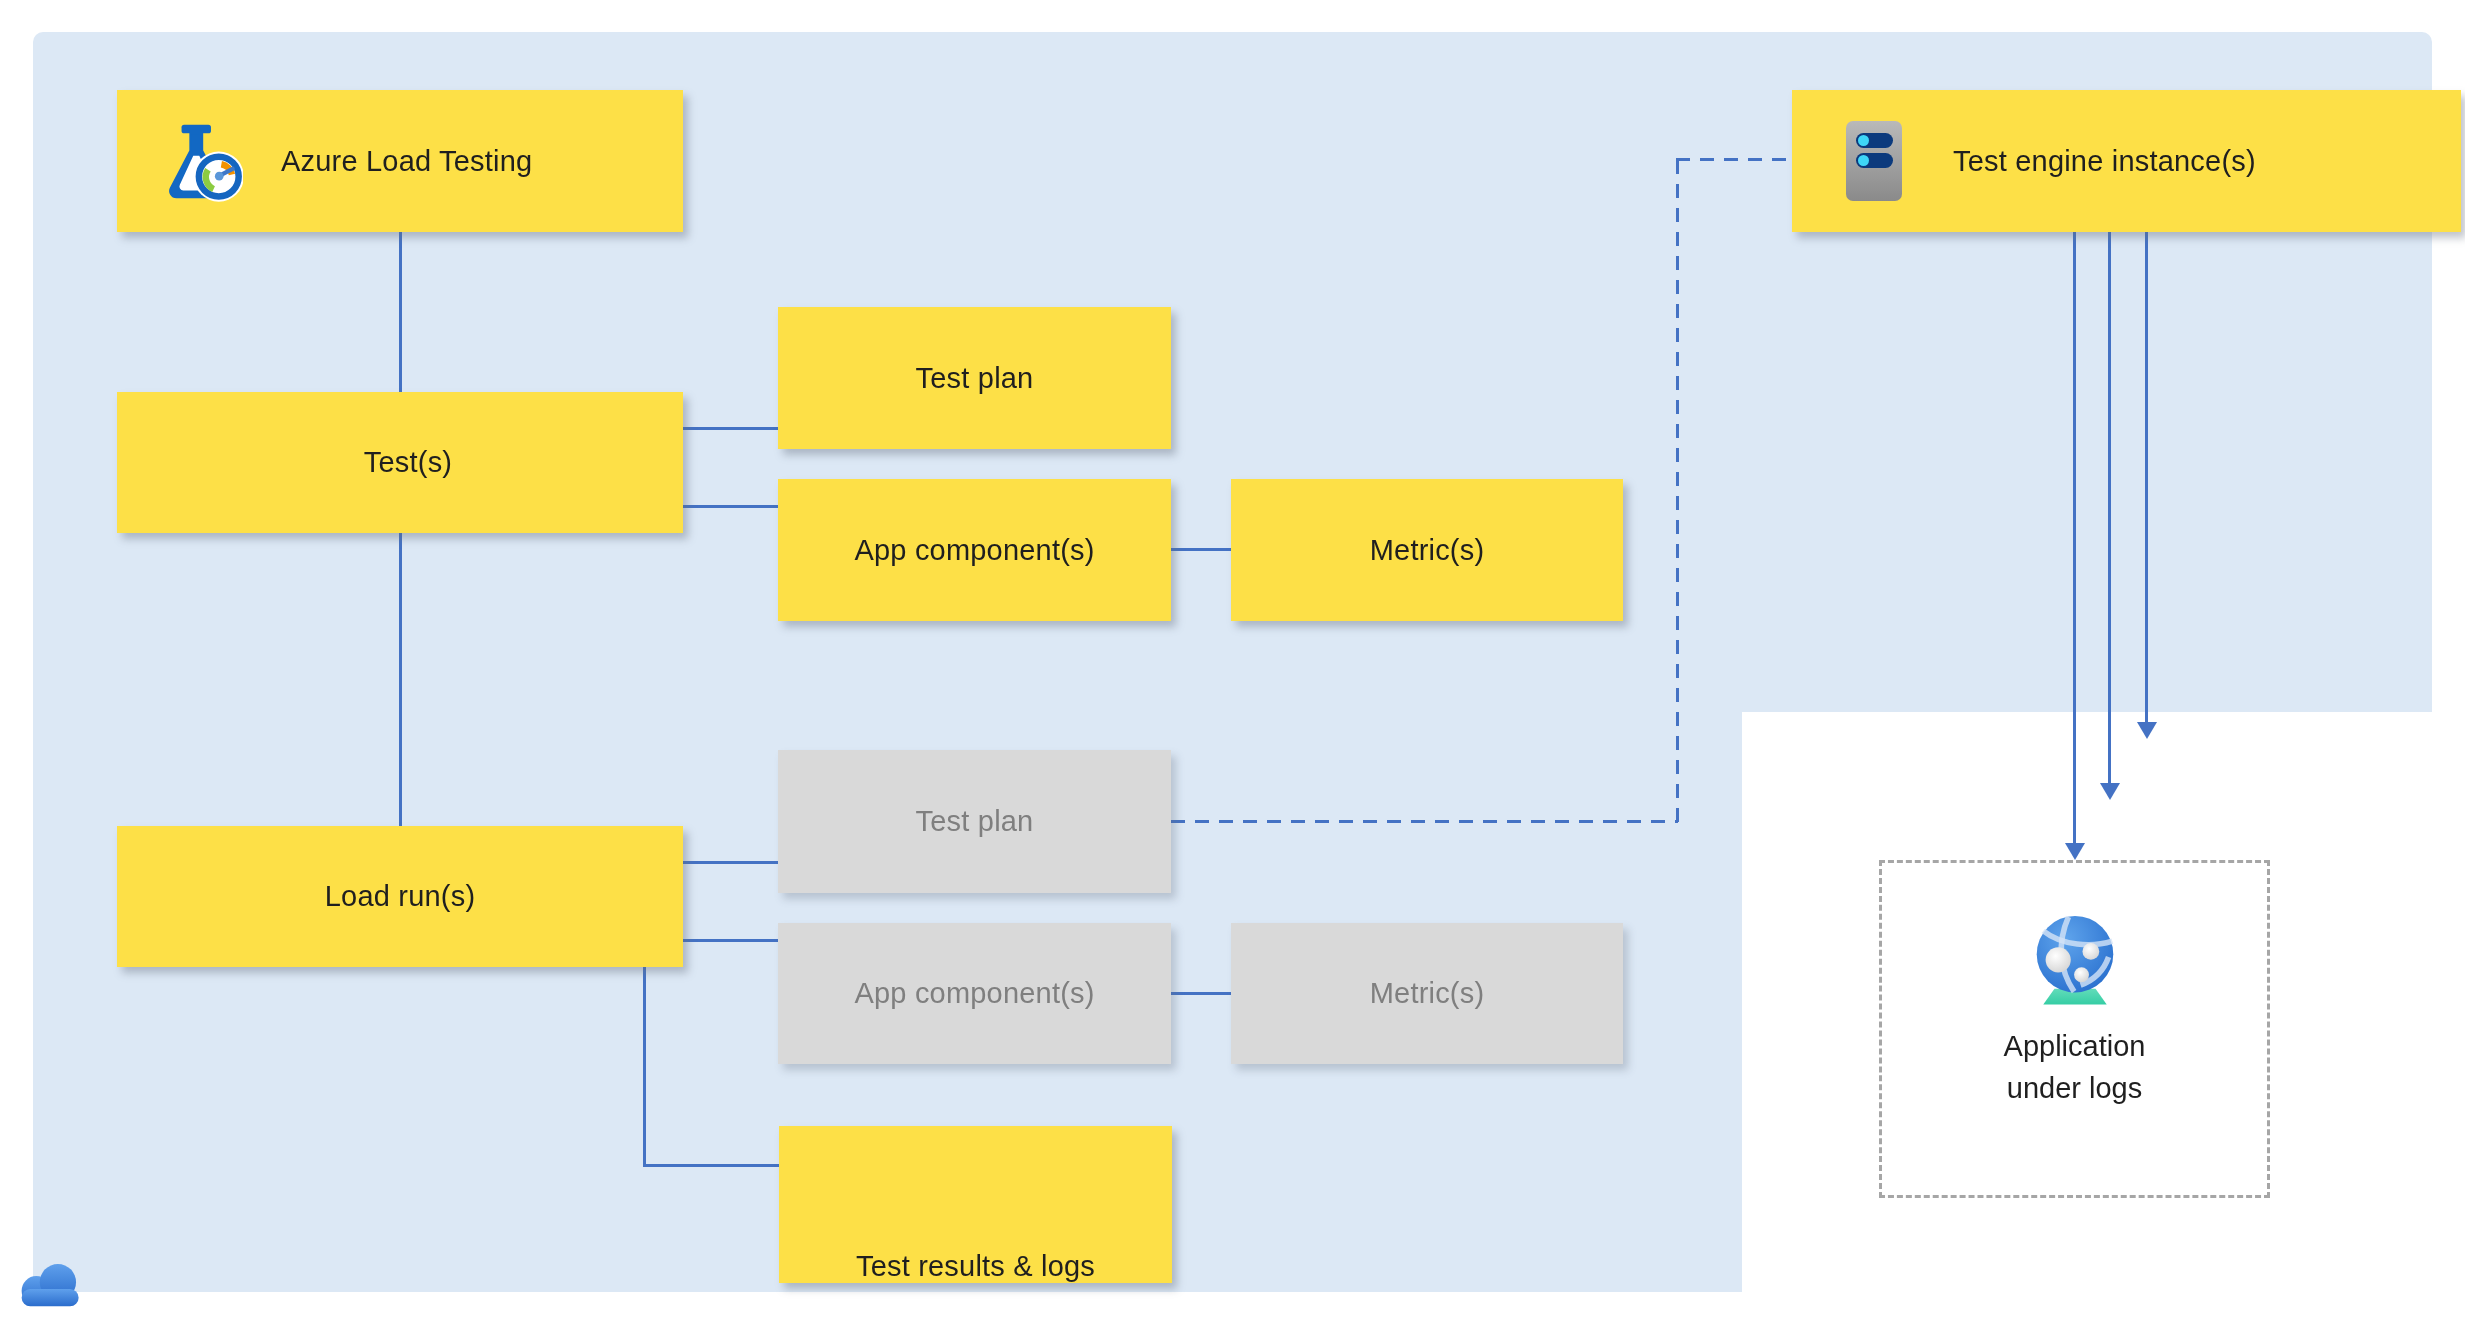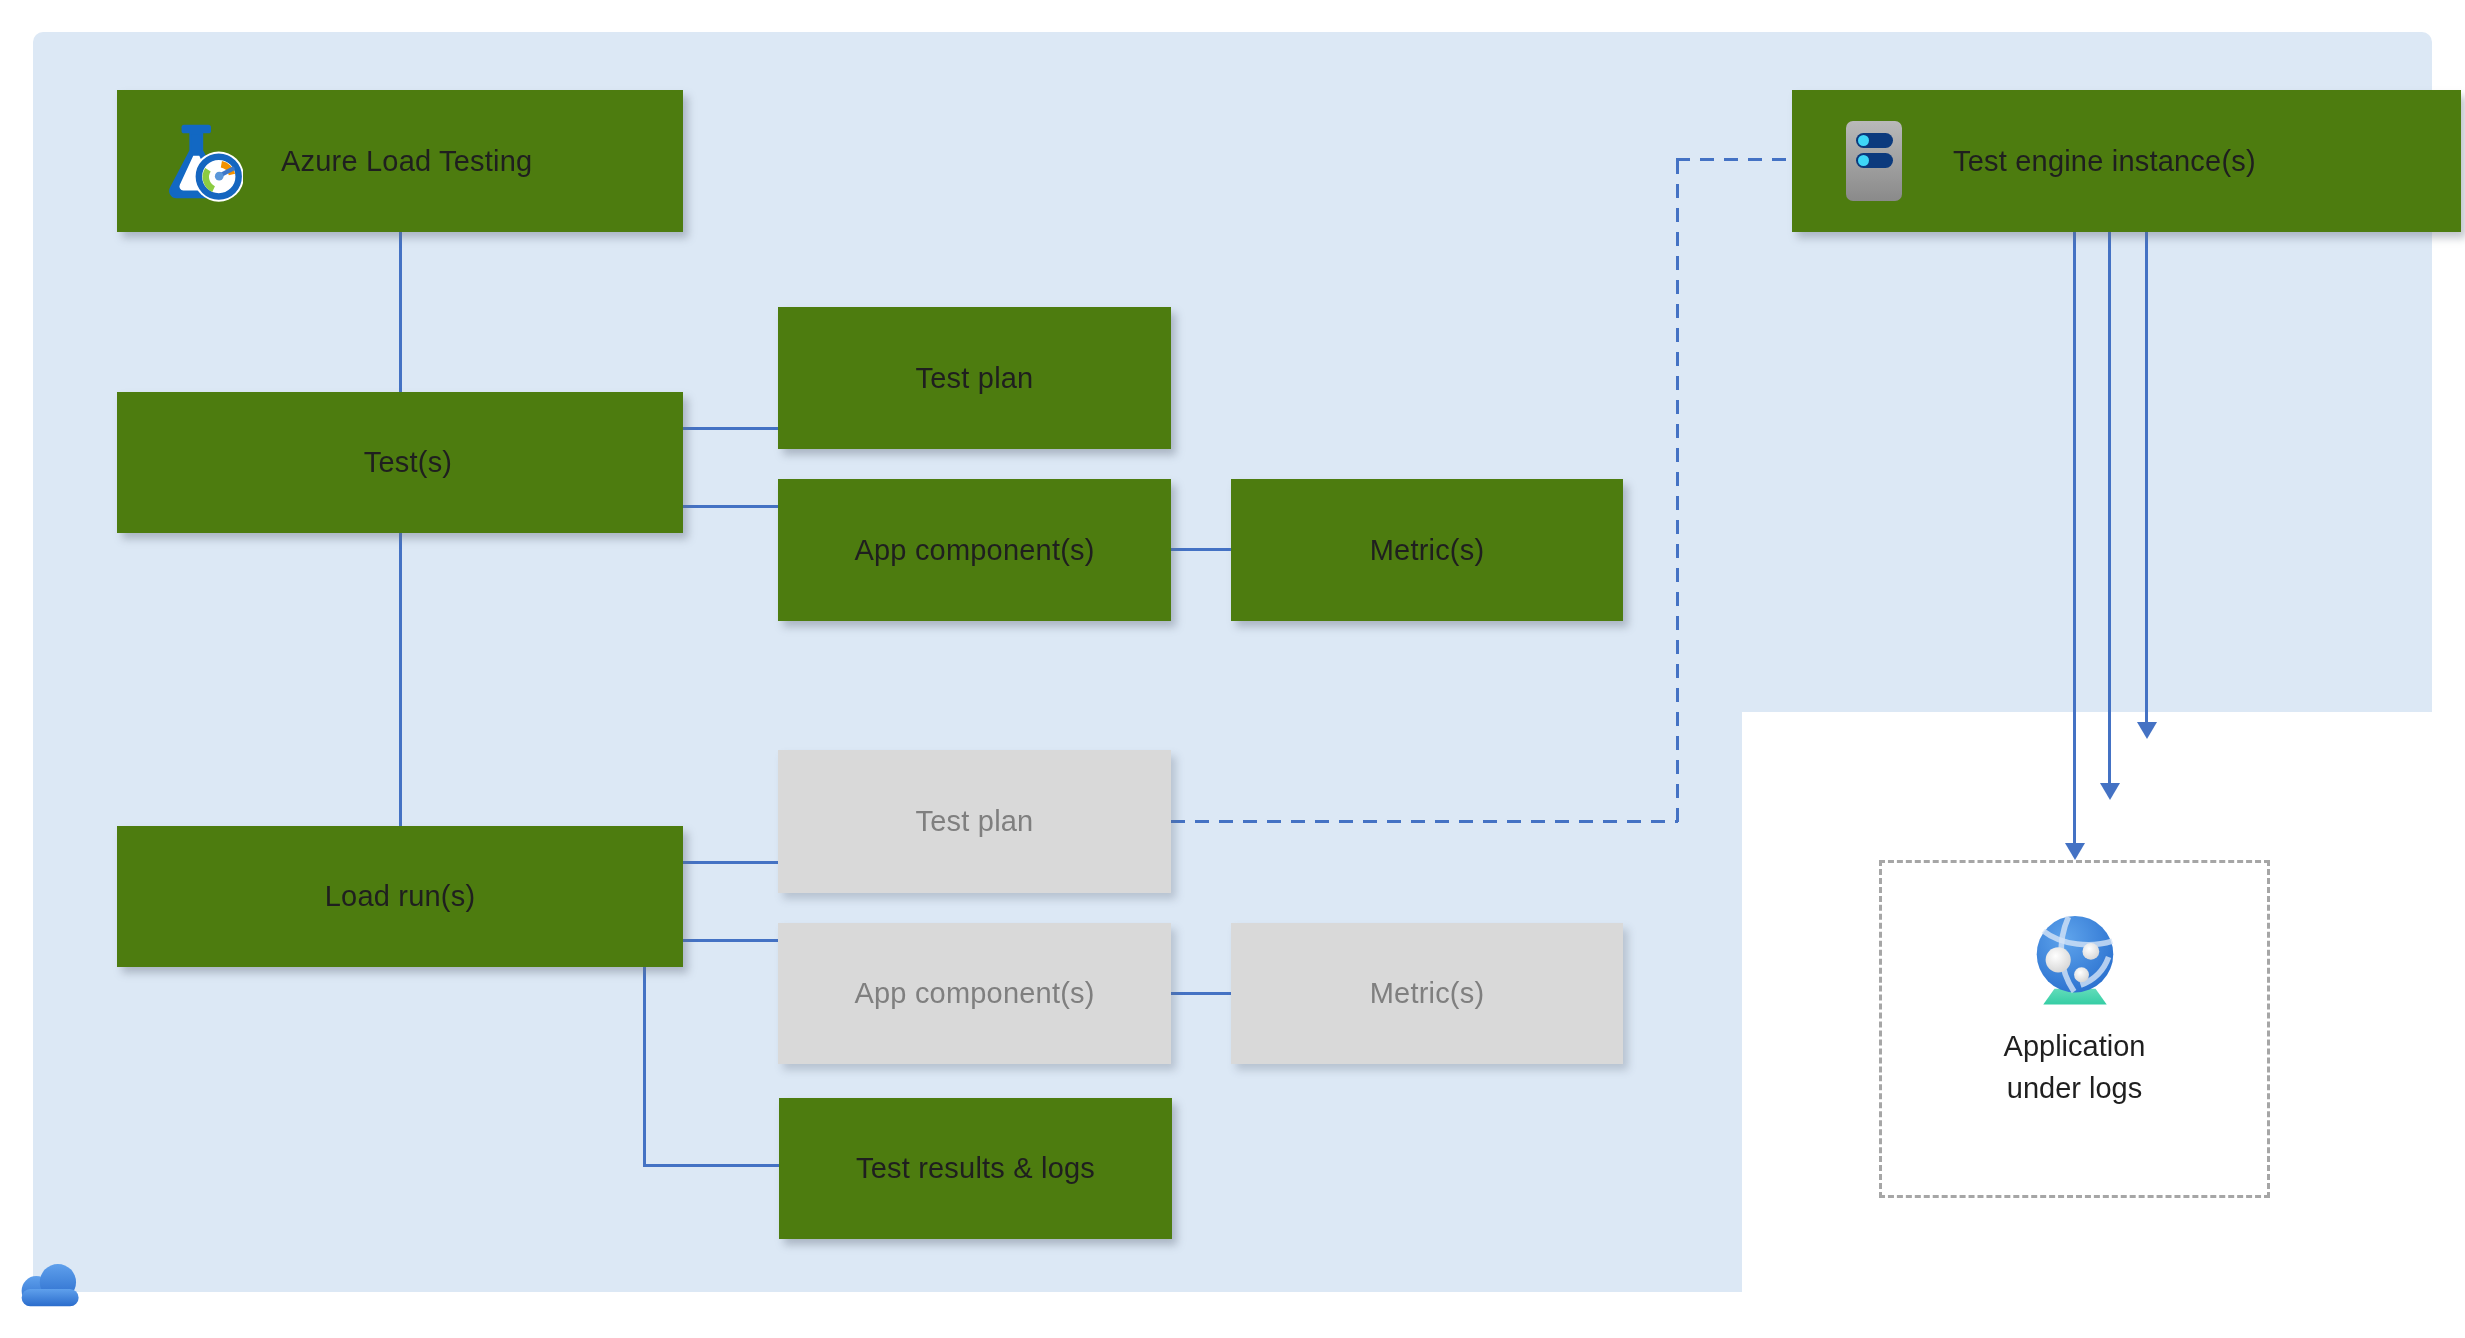--- a/index.html
+++ b/index.html
@@ -15,39 +15,39 @@
     position:absolute;left:33px;top:32px;width:2399px;height:1260px;
     background:#dce8f5;border-radius:10px;
   }
   #bg-cutout{
     position:absolute;left:1742px;top:712px;width:723px;height:626px;
     background:#ffffff;
   }
   
   .node{
     position:absolute;
-    background:#4d7c0f;
+    background:#fde047;
     box-shadow:5px 6px 8px rgba(100,110,125,0.40);
     display:flex;align-items:center;justify-content:center;
     font-size:29px;color:#1f1f1f;letter-spacing:0.2px;
     box-sizing:border-box;
   }
   .node.muted{background:#d9d9d9;color:#7f7f7f;box-shadow:5px 6px 8px rgba(100,110,125,0.30);}
   .node.icon-node{justify-content:flex-start;}
   #n-azure   {left:117px;top:90px;width:566px;height:142px;}
   #n-engine  {left:1792px;top:90px;width:669px;height:142px;}
   #n-tests   {left:117px;top:392px;width:566px;height:141px;padding-left:16px;}
   #n-plan    {left:778px;top:307px;width:393px;height:142px;}
   #n-appcomp {left:778px;top:479px;width:393px;height:142px;}
   #n-metric  {left:1231px;top:479px;width:392px;height:142px;}
   #n-runs    {left:117px;top:826px;width:566px;height:141px;}
   #n-plan2   {left:778px;top:750px;width:393px;height:143px;}
   #n-appcomp2{left:778px;top:923px;width:393px;height:141px;}
   #n-metric2 {left:1231px;top:923px;width:392px;height:141px;}
-  #n-results {left:779px;top:1098px;width:393px;height:141px;}
+  #n-results {left:779px;top:1126px;width:393px;height:157px;align-items:flex-end;}
   #n-azure .node-icon{margin-left:36px;margin-right:38px;display:flex;}
   #n-engine .node-icon{margin-left:51px;margin-right:48px;display:flex;}
   
   .hl{position:absolute;height:3px;background:#4472c4;}
   .vl{position:absolute;width:3px;background:#4472c4;}
   .hd{position:absolute;height:3px;
       background:repeating-linear-gradient(90deg,#4472c4 0 14px,transparent 14px 24px);}
   .vd{position:absolute;width:3px;
       background:repeating-linear-gradient(180deg,#4472c4 0 14px,transparent 14px 24px);}
   .ah{position:absolute;width:0;height:0;

